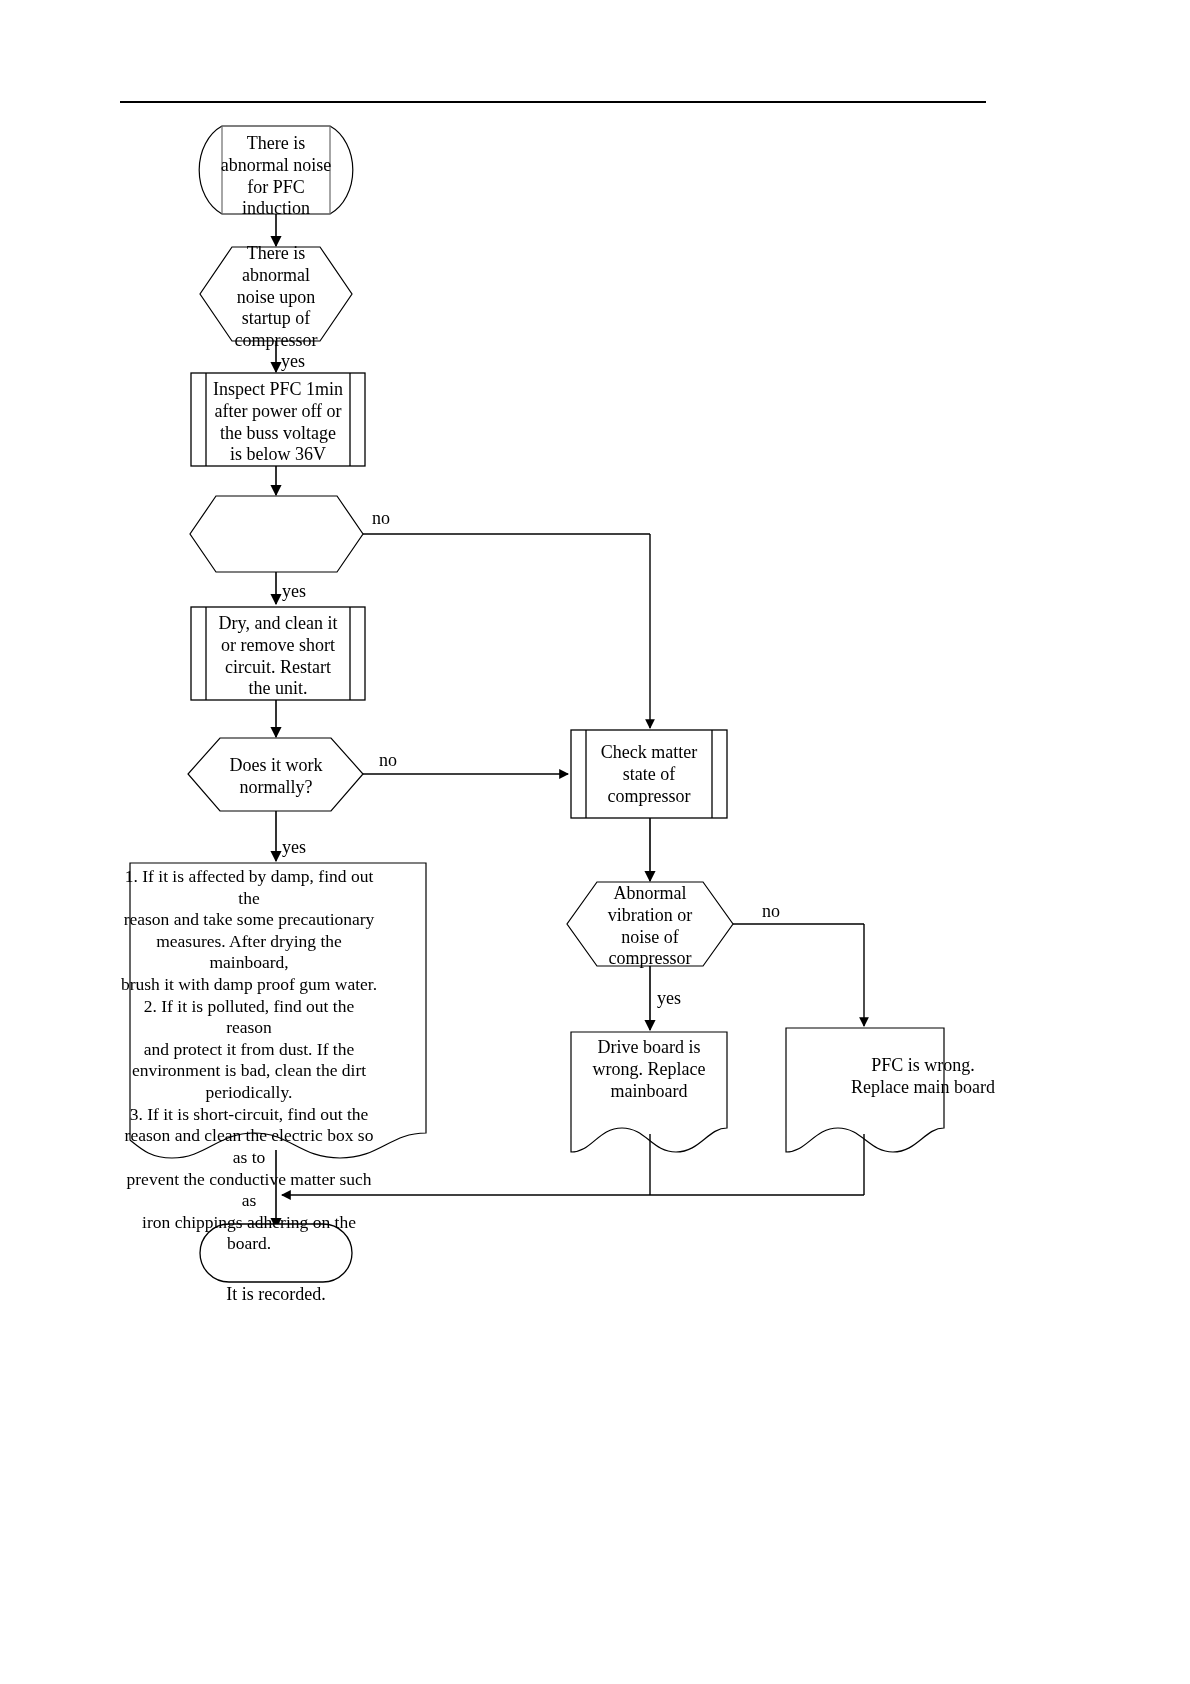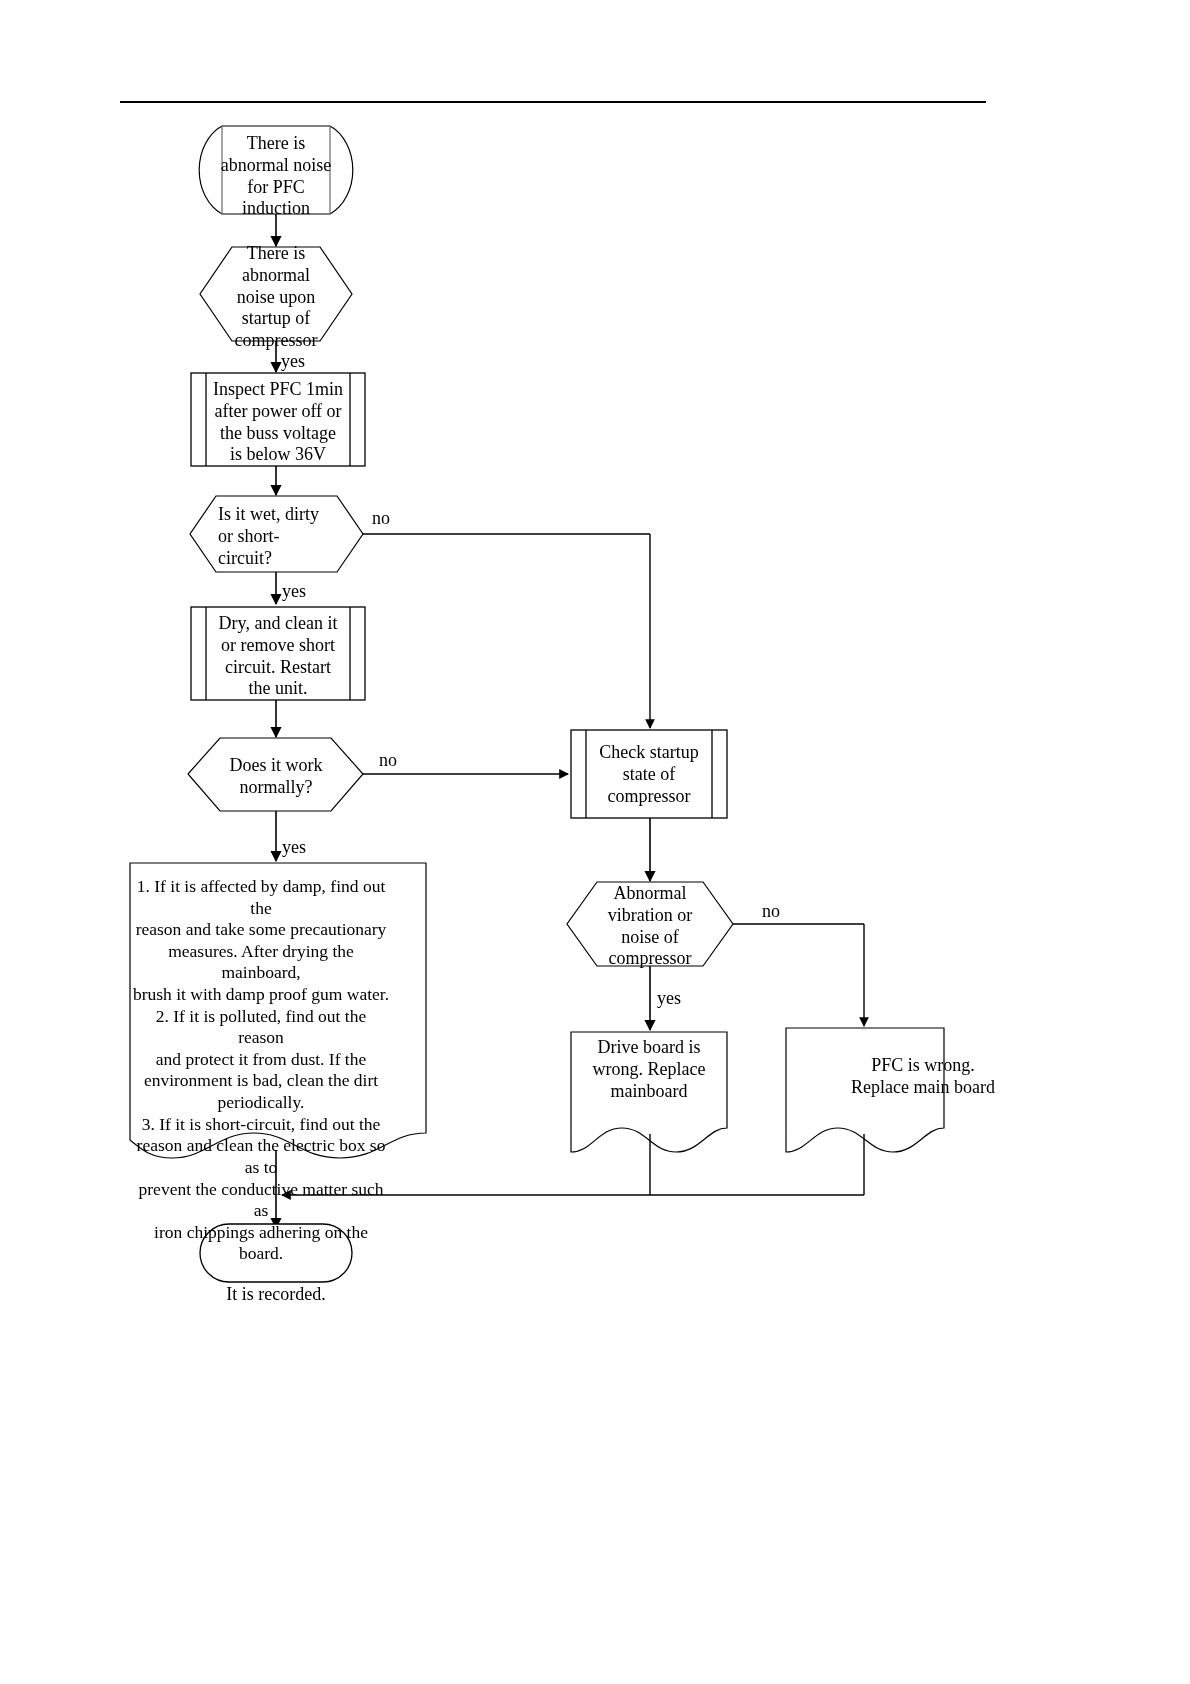--- a/index.html
+++ b/index.html
@@ -158,51 +158,48 @@
 abnormal
 noise upon
 startup of
 compressor</div>
 
   <div class="node-text" style="left:201px; top:379px; width:154px;">Inspect PFC 1min
 after power off or
 the buss voltage
 is below 36V</div>
 
-  <div class="node-text" style="left:206px; top:504px; width:142px; text-align:left; padding-left:12px;">Is it wet, dirty
-or short-
-circuit?</div>
 
   <div class="node-text" style="left:201px; top:613px; width:154px;">Dry, and clean it
 or remove short
 circuit. Restart
 the unit.</div>
 
   <div class="node-text" style="left:206px; top:755px; width:140px;">Does it work
 normally?</div>
 
-  <div class="node-text" style="left:580px; top:742px; width:138px;">Check startup
+  <div class="node-text" style="left:580px; top:742px; width:138px;">Check matter
 state of
 compressor</div>
 
   <div class="node-text" style="left:585px; top:883px; width:130px;">Abnormal
 vibration or
 noise of
 compressor</div>
 
   <div class="node-text" style="left:577px; top:1037px; width:144px;">Drive board is
 wrong. Replace
 mainboard</div>
 
   <div class="node-text" style="left:832px; top:1055px; width:182px;">PFC is wrong.
 Replace main board</div>
 
   <div class="node-text" style="left:204px; top:1242px; width:144px;margin-top:42px;">It is recorded.</div>
 
-  <div class="listbox-text" style="left:131px; top:866px; width:260px;margin-top:10px;">
+  <div class="listbox-text" style="left:119px; top:866px; width:260px;">
     <p style="white-space:pre-line;">1. If it is affected by damp, find out the
 reason and take some precautionary
 measures. After drying the mainboard,
 brush it with damp proof gum water.</p>
     <p style="white-space:pre-line;">2. If it is polluted, find out the reason
 and protect it from dust. If the
 environment is bad, clean the dirt
 periodically.</p>
     <p style="white-space:pre-line;">3. If it is short-circuit, find out the
 reason and clean the electric box so as to

